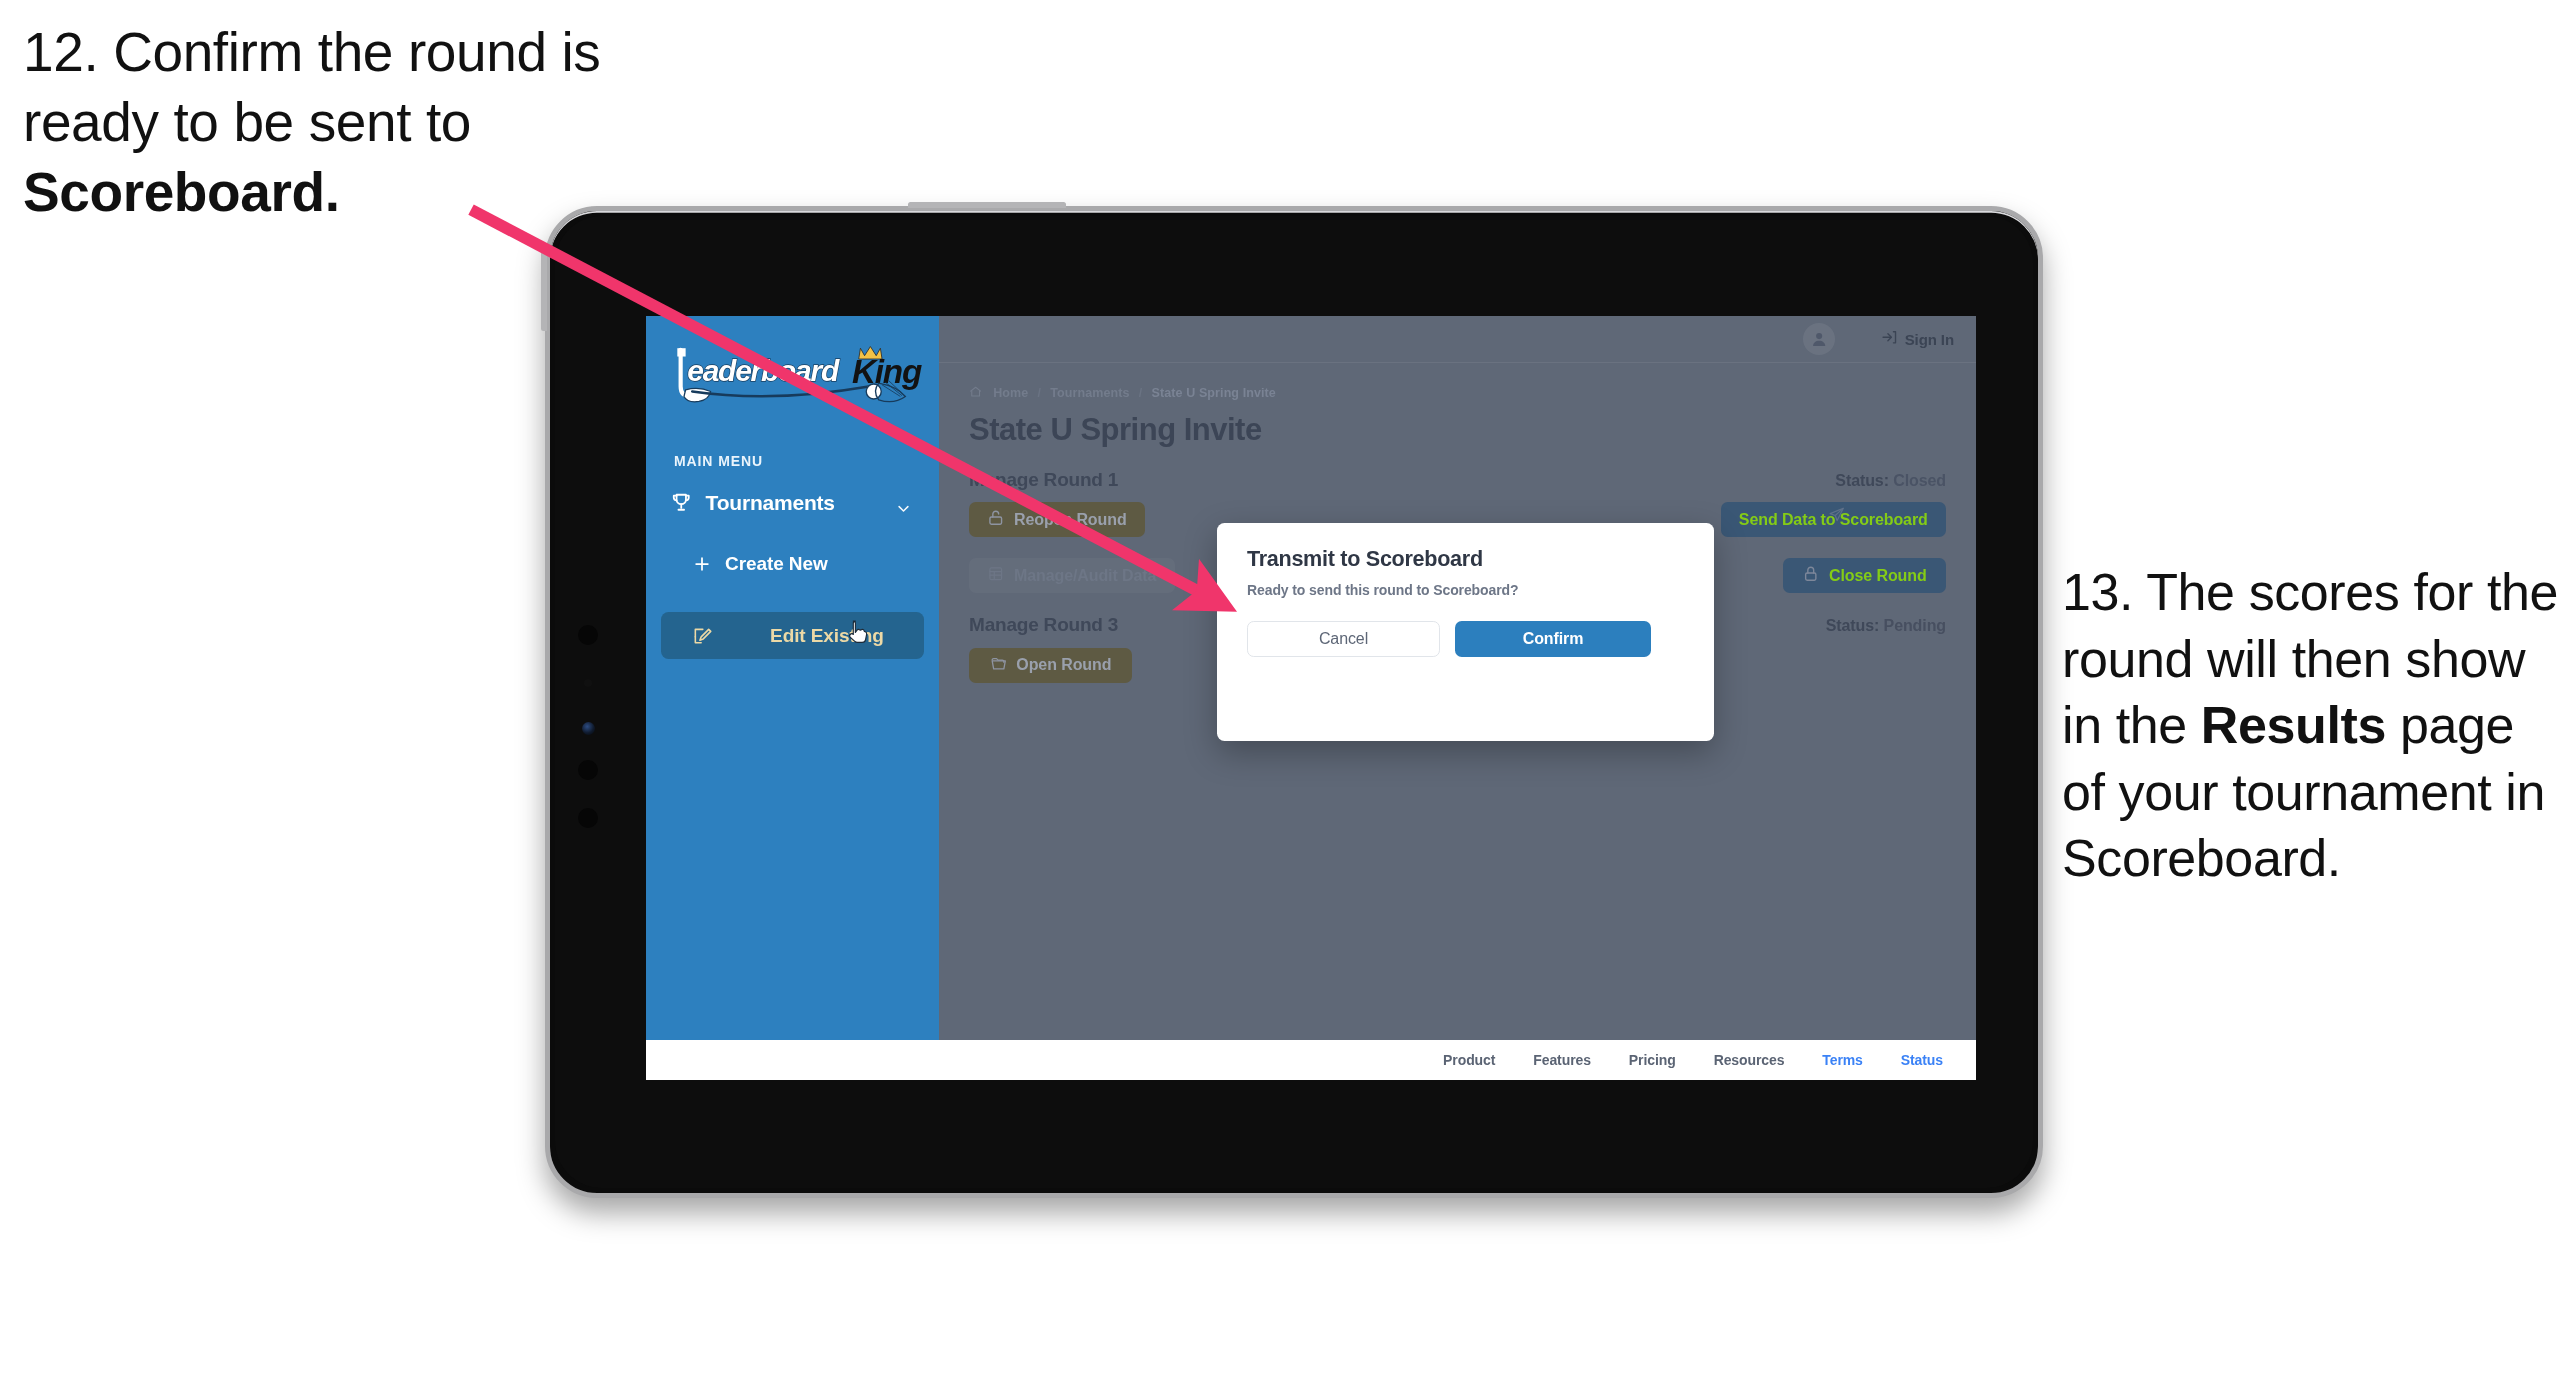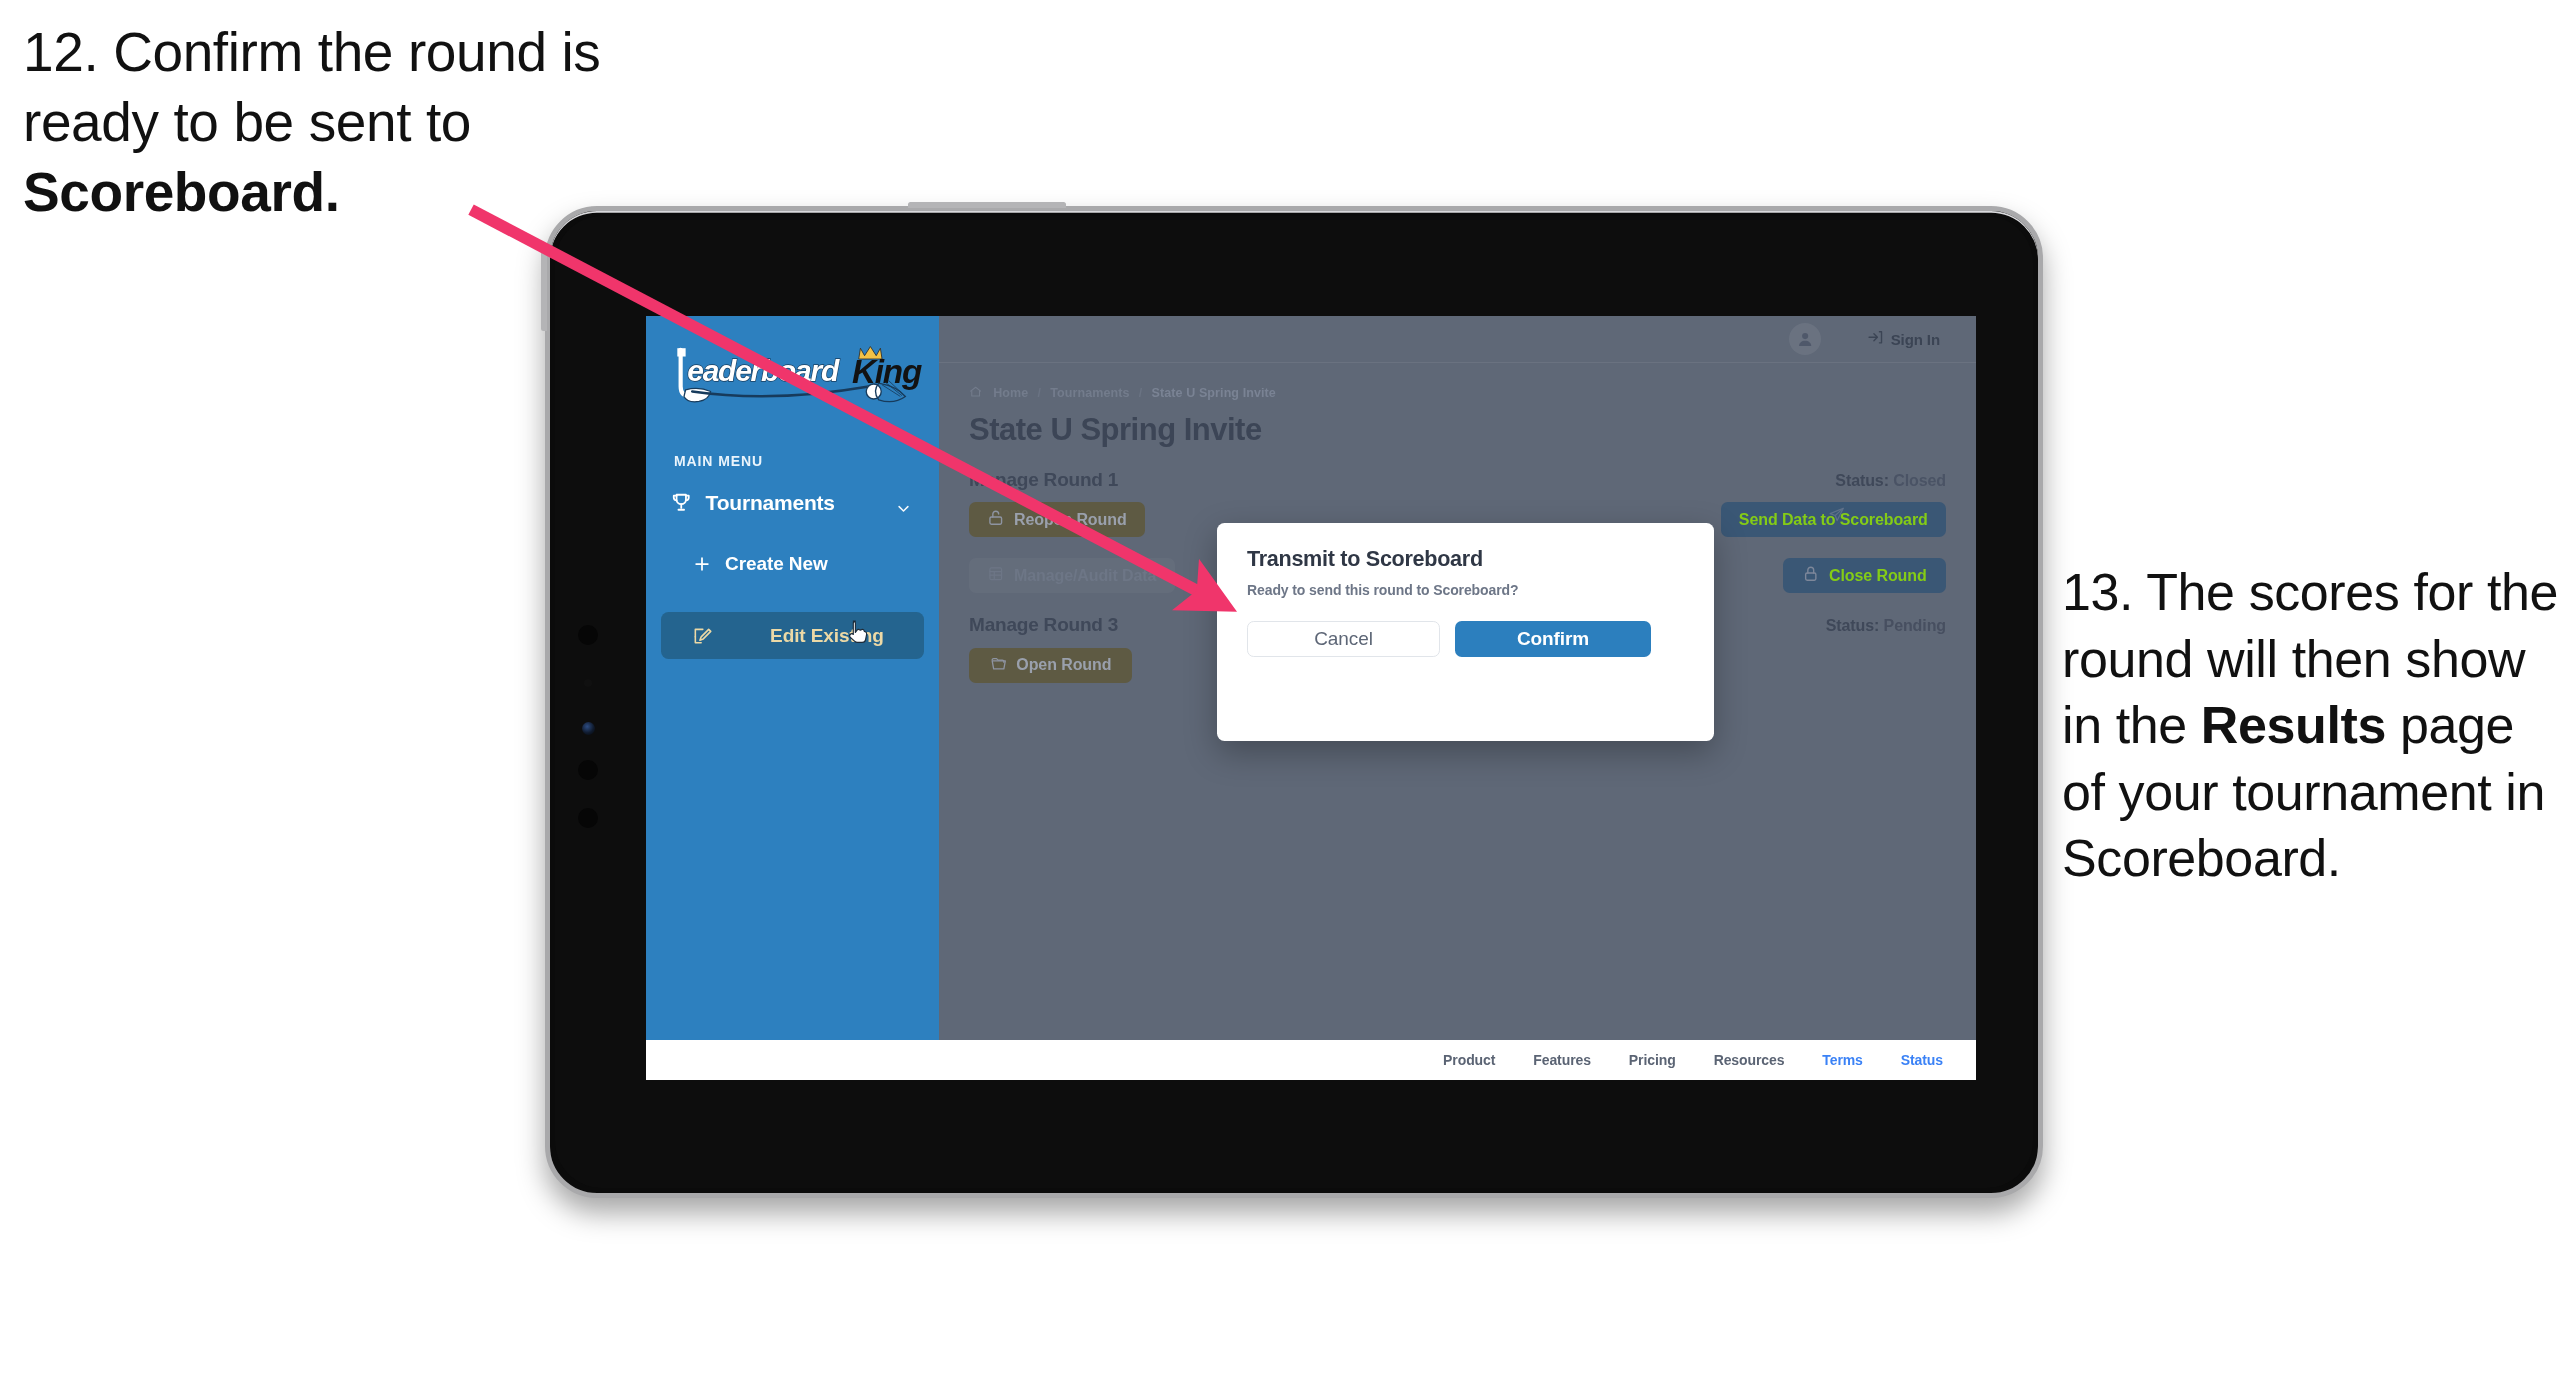--- a/index.html
+++ b/index.html
@@ -217,21 +217,21 @@
     display: flex;
     flex-direction: column;
     background: #5f6877;
   }
   #topbar {
     height: 47px;
     flex-shrink: 0;
     display: flex;
     align-items: center;
     justify-content: flex-end;
-    padding-right: 36px;
+    padding-right: 22px;
     border-bottom: 0.8px solid rgba(255,255,255,0.07);
     box-sizing: border-box;
     gap: 34px;
   }
   #avatar {
     width: 32px;
     height: 32px;
     border-radius: 50%;
     background: rgba(255,255,255,0.07);
     display: flex;
@@ -405,21 +405,21 @@
     letter-spacing: -0.1px;
   }
   #modal-actions {
     margin-top: 22.5px;
     display: flex;
     gap: 15px;
   }
   .modal-btn {
     height: 36px;
     border-radius: 6.7px;
-    font-size: 19px;
+    font-size: 16px;
     font-weight: 700;
     display: flex;
     align-items: center;
     justify-content: center;
     box-sizing: border-box;
     letter-spacing: -0.1px;
   }
   #modal-cancel {
     width: 193px;
     background: #ffffff;

